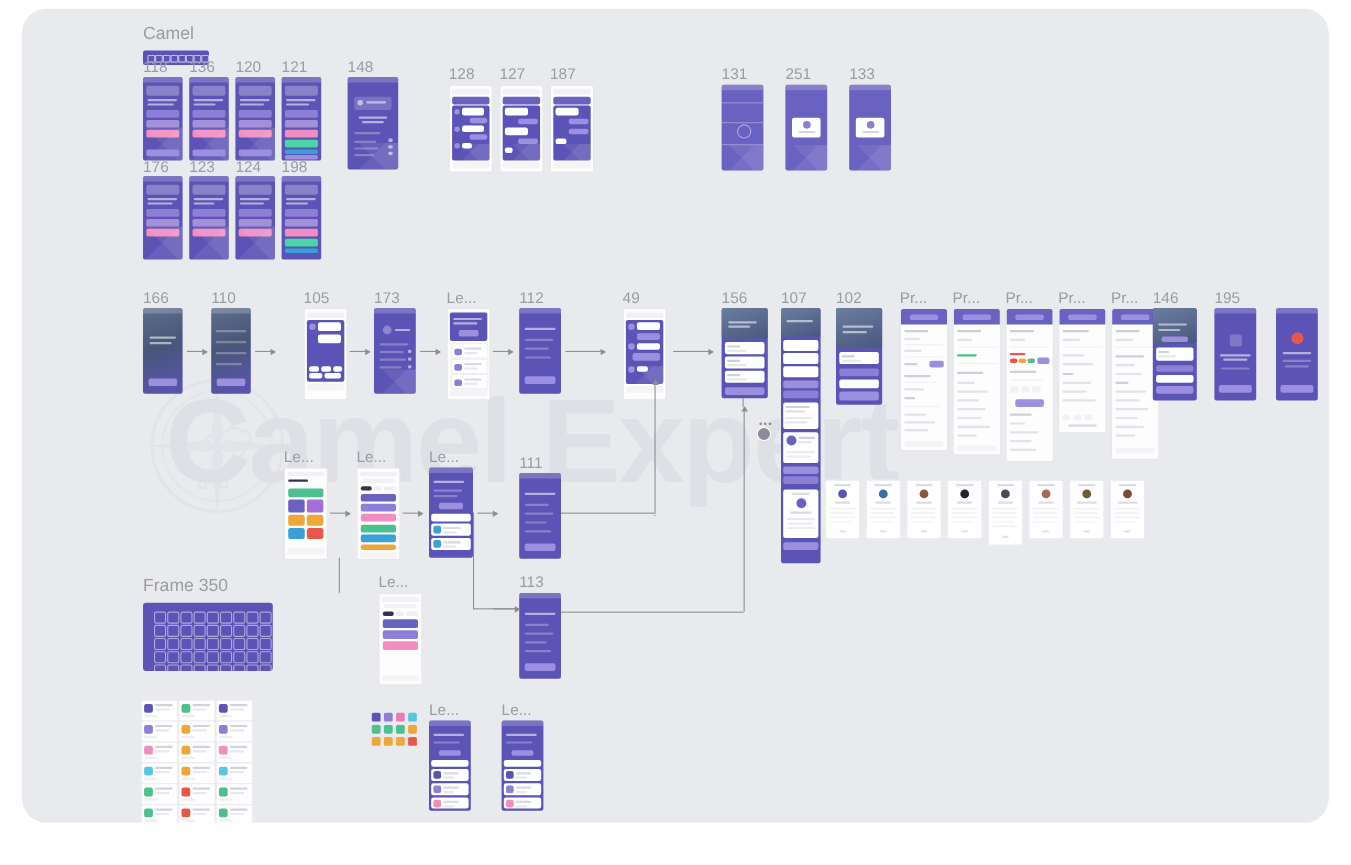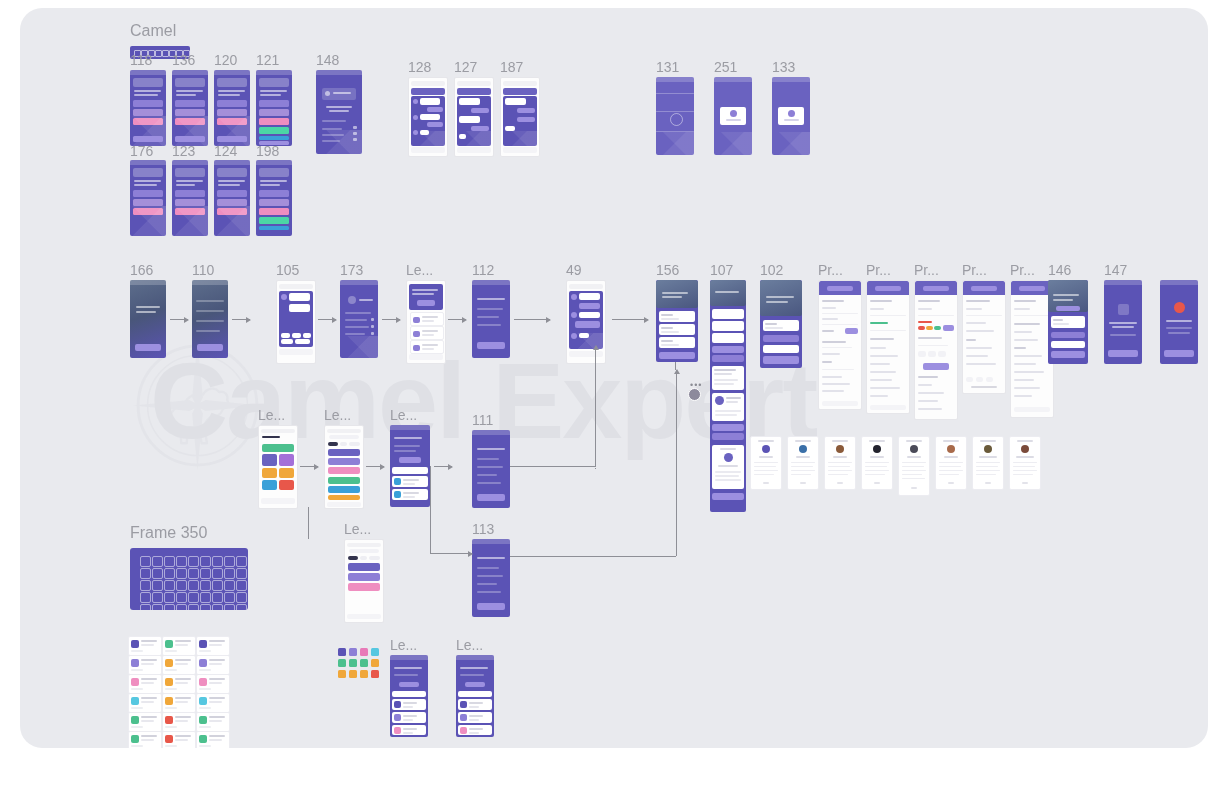--- a/index.html
+++ b/index.html
@@ -558,21 +558,21 @@
     <div class="btn" style="left:8px;top:26px;width:24px;height:5px;"></div>
     <div class="card" style="left:3px;top:36px;width:34px;height:12px;">
       <div class="sq" style="left:2px;top:3px;width:10px;height:1.5px;background:#cfcfdb;"></div>
       <div class="sq" style="left:2px;top:7px;width:16px;height:1.5px;background:#e7e7ee;"></div>
     </div>
     <div class="btn" style="left:3px;top:52px;width:34px;height:6px;background:#8d7fd6;"></div>
     <div class="card" style="left:3px;top:61px;width:34px;height:7px;"></div>
     <div class="btn" style="left:3px;top:71px;width:34px;height:7px;"></div>
   </div>
 
-  <div class="lbl" style="left:1084px;top:255px;">147</div>
+  <div class="lbl" style="left:1084px;top:255px;">195</div>
   <div class="ph" style="left:1084px;top:272px;width:38px;height:84px;">
     <div class="statusbar"></div>
     <div class="avatarDot" style="left:14px;top:24px;width:11px;height:11px;background:rgba(255,255,255,.22);border-radius:2px;"></div>
     <div class="bar" style="left:5px;top:42px;width:28px;height:2px;"></div>
     <div class="bar" style="left:8px;top:46px;width:22px;height:2px;"></div>
     <div class="dimbar" style="left:6px;top:54px;width:26px;height:2px;"></div>
     <div class="btn" style="left:4px;top:70px;width:30px;height:7px;"></div>
   </div>
 
   <div class="lbl" style="left:1200px;top:255px;">148</div>

